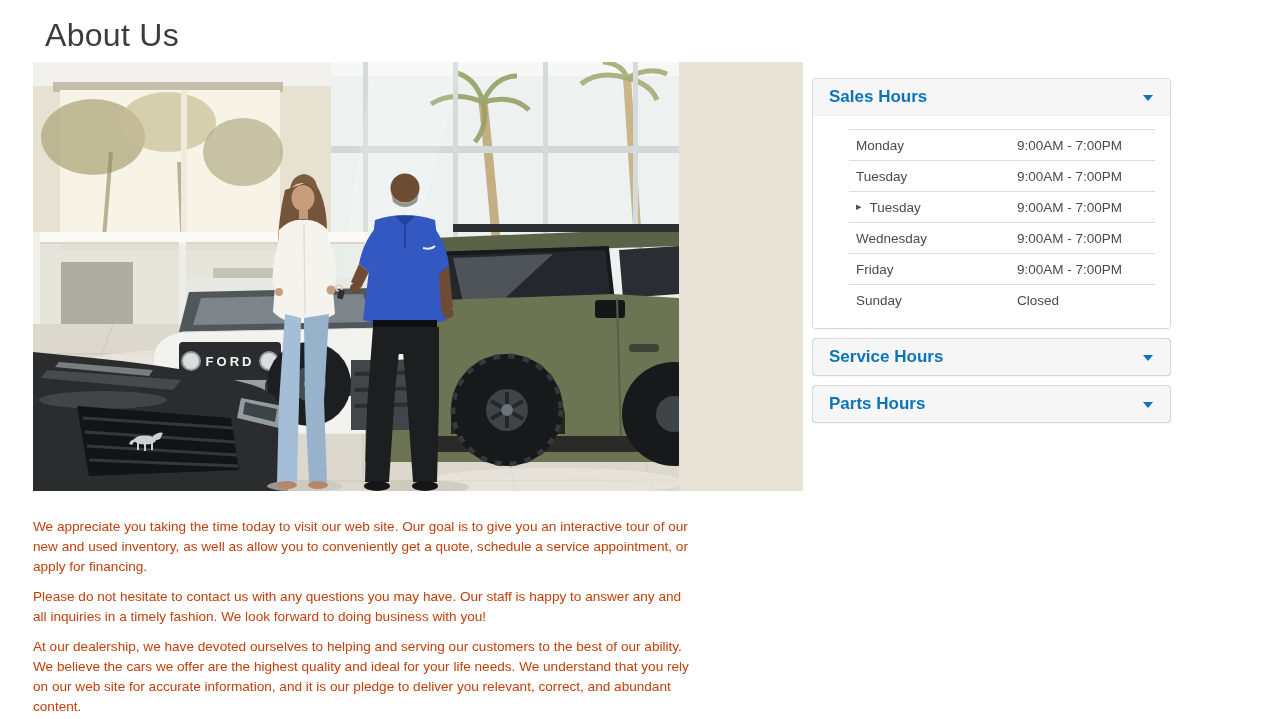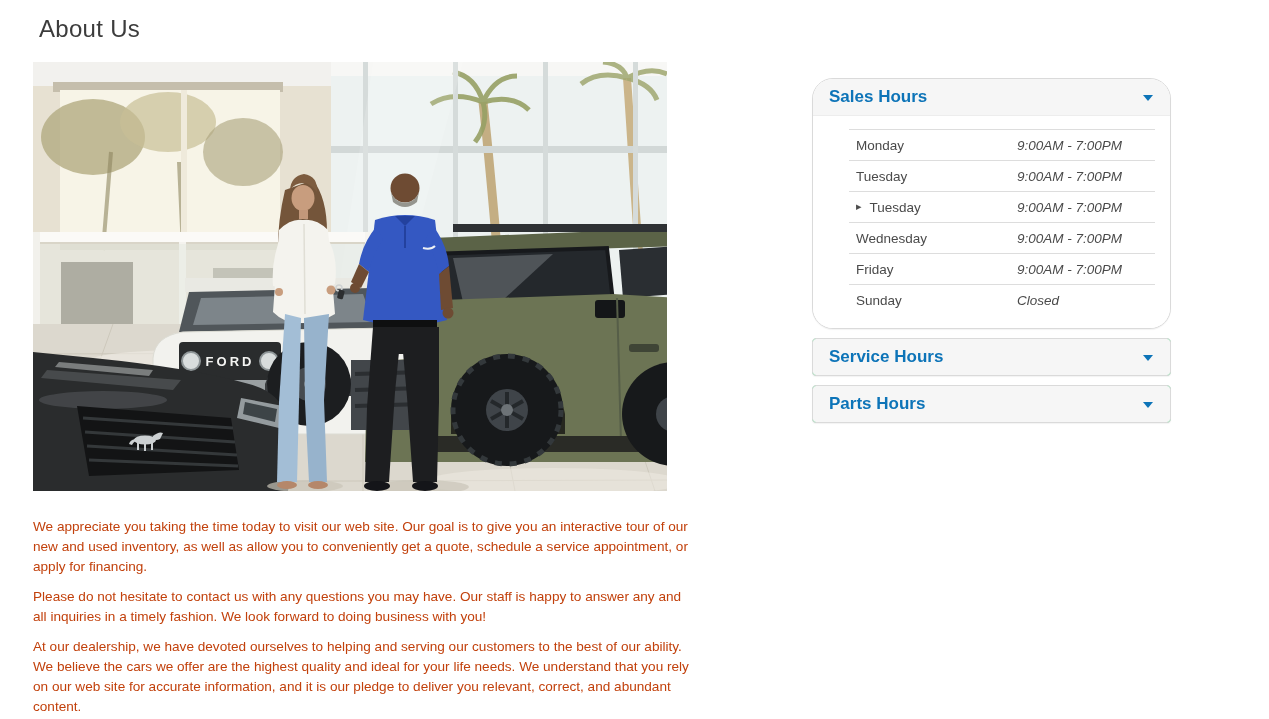--- a/index.html
+++ b/index.html
@@ -3,26 +3,26 @@
 <meta charset="utf-8">
 <style>
   html,body{margin:0;padding:0;background:#ffffff;}
   body{
     width:1269px;height:719px;position:relative;overflow:hidden;
     font-family:"Liberation Sans","DejaVu Sans",sans-serif;
     -webkit-font-smoothing:antialiased;
   }
   
   .page-title{
-    position:absolute;left:33px;top:2px;margin:6px;
-    font-size:24px;line-height:42px;font-weight:500;
+    position:absolute;left:33px;top:2px;margin:12px;
+    font-size:32px;line-height:42px;font-weight:500;
     color:#3c3c3c;letter-spacing:.3px;
   }
   .photo{
-    position:absolute;left:33px;top:62px;width:634px;height:429px;
+    position:absolute;left:33px;top:62px;width:770px;height:429px;
     margin:0;overflow:hidden;background:#e8e3d6;
   }
   .photo svg{display:block;width:646px;height:429px;}
   .article{position:absolute;left:33px;top:517px;width:656px;}
   .article p{
     margin:0 0 10px 0;font-size:13.6px;line-height:20px;color:#c2410c;
   }
   
   .hours-col{position:absolute;left:812px;top:78px;width:359px;}
   .panel{
@@ -33,29 +33,29 @@
   .panel-head{
     height:36px;display:flex;align-items:center;justify-content:space-between;
     padding:0 17px 0 16px;cursor:pointer;background:#f6f6f6;
   }
   .panel-title{font-size:17px;font-weight:bold;color:#0d74b8;}
   .caret-down{
     width:0;height:0;border-left:5px solid transparent;
     border-right:5px solid transparent;border-top:6px solid #0d74b8;
     margin-top:2px;
   }
-  .panel.expanded{background:#ffffff;border-radius:21px;}
+  .panel.expanded{background:#ffffff;}
   .panel.expanded .panel-head{border-bottom:1px solid #ededed;}
   .panel-body{padding:13px 15px 13px 16px;background:#ffffff;}
   .hrow{
     display:flex;align-items:center;height:30px;
     border-top:1px solid #dddddd;font-size:13.5px;color:#4a4a4a;margin-left:20px;
   }
   .hrow .day{flex:0 0 168px;padding-left:7px;box-sizing:border-box;display:flex;align-items:center;}
-  .hrow .time{flex:1;font-style:italic;}
+  .hrow .time{flex:1;}
   .today-marker{
     font-size:11px;color:#4d4d4d;margin-right:8px;line-height:1;
     transform:translateY(-1px);
   }
 </style>
 </head>
 <body>
 
 <main>
 

